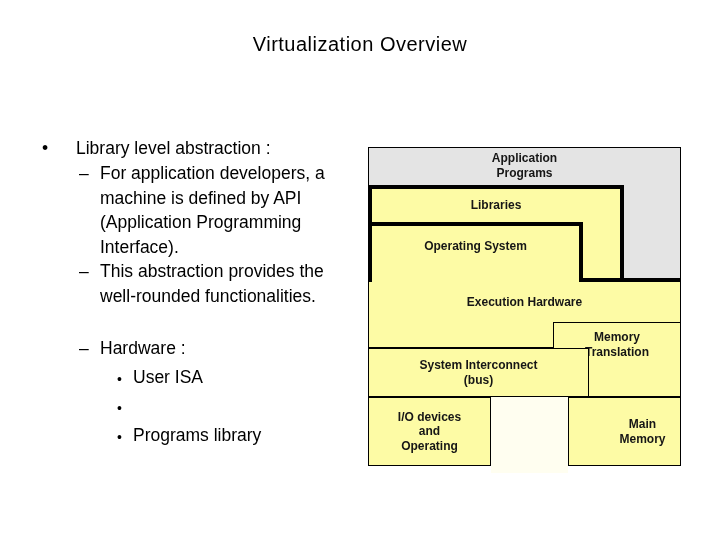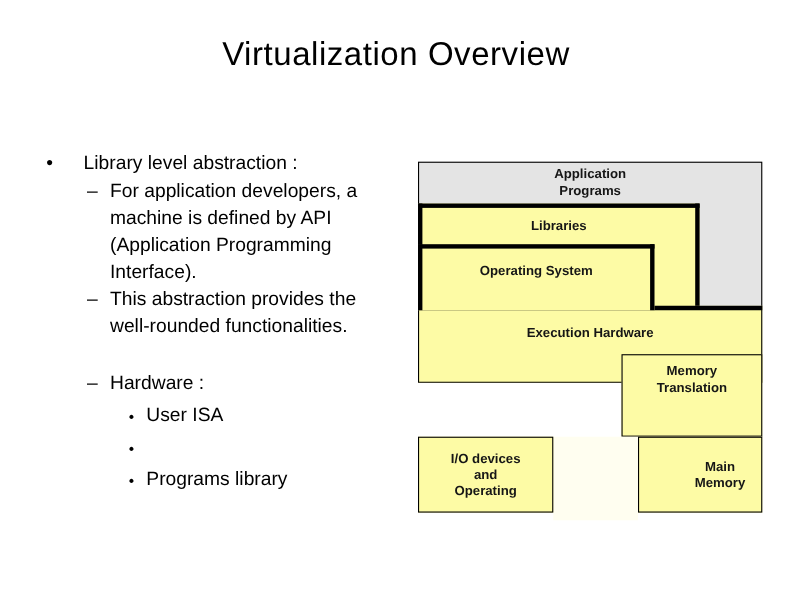--- a/index.html
+++ b/index.html
@@ -10,21 +10,21 @@
     color:var(--text,#000);
     position:relative;
     overflow:hidden;
   }
   .slide { position:absolute; inset:0; }
 
   
   .title {
     position:absolute; top:33px; left:0; width:720px;
     margin:0; text-align:center;
-    font-size:30px; font-weight:400; letter-spacing:0.5px;
+    font-size:20px; font-weight:400; letter-spacing:0.5px;
     color:var(--text,#000);
   }
 
   
   .li { position:absolute; display:flex; align-items:flex-start; }
   .li .marker { flex:0 0 auto; }
   .li .txt { white-space:pre-line; }
 
   .lvl1 { left:38px; top:137px; font-size:17.5px; line-height:23px; }
   .lvl1 .marker { width:34px; padding-left:4px; }
@@ -35,21 +35,21 @@
   .sub2 { top:259px; }
   .sub3 { top:336px; }
 
   .lvl3 { left:117px; font-size:17.5px; line-height:22px; }
   .lvl3 .marker { width:16px; font-size:14px; padding-top:2px; }
   .ex1 { top:366px; }
   .ex2 { top:395px; }
   .ex3 { top:424px; }
 
   
-  .diagram { position:absolute; left:380px; top:147px; width:263px; height:326px; }
+  .diagram { position:absolute; left:368px; top:147px; width:263px; height:326px; }
   .dbox {
     position:absolute; box-sizing:border-box;
     border:1.5px solid var(--border,#000);
     background:var(--yellow,#fdfba5);
     font-size:12px; font-weight:bold; line-height:14.5px;
     color:#161616; text-align:center;
   }
   .dbox .lbl { white-space:pre-line; display:block; width:100%; }
   .center { display:flex; align-items:center; justify-content:center; }
 
@@ -128,20 +128,24 @@
 
     <div class="dbox os">
       <span class="lbl">Operating System</span>
     </div>
 
     <div class="dbox mt">
       <span class="lbl">Memory
 Translation</span>
     </div>
 
+    <div class="dbox si center">
+      <span class="lbl">System Interconnect
+(bus)</span>
+    </div>
 
     <div class="dbox gap"></div>
 
     <div class="dbox io center">
       <span class="lbl">I/O devices
 and
 Operating</span>
     </div>
 
     <div class="dbox mm center">

